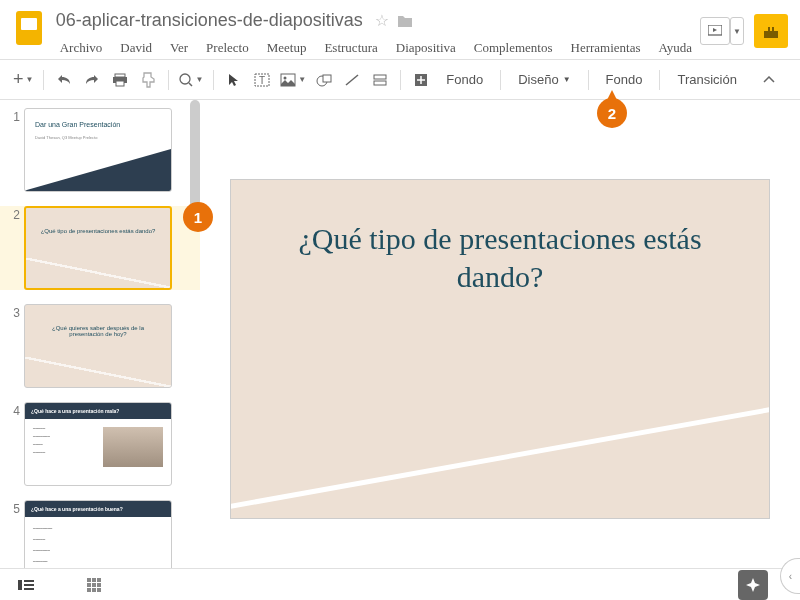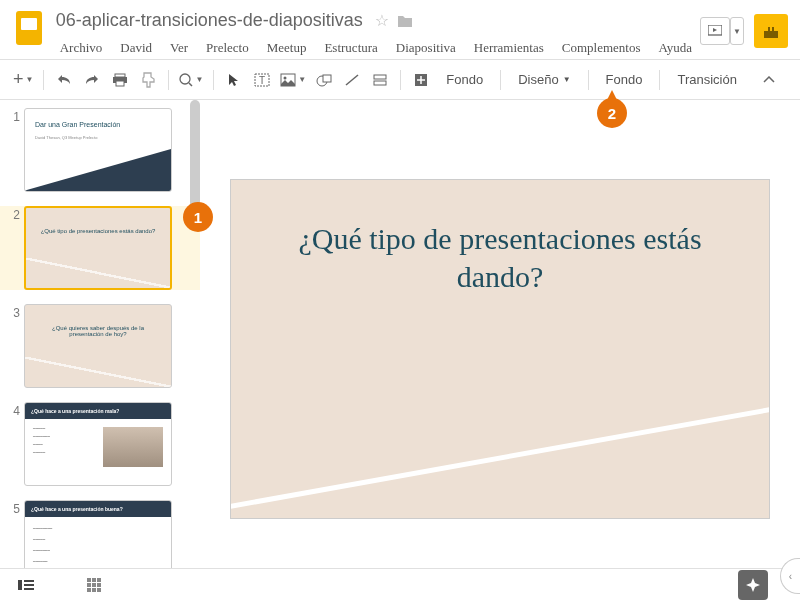--- a/index.html
+++ b/index.html
@@ -98,22 +98,22 @@
       </span>
     </div>
     <div class="menu-bar">
       <div class="menu-item">Archivo</div>
       <div class="menu-item">David</div>
       <div class="menu-item">Ver</div>
       <div class="menu-item">Prelecto</div>
       <div class="menu-item">Meetup</div>
       <div class="menu-item">Estructura</div>
       <div class="menu-item">Diapositiva</div>
+      <div class="menu-item">Complementos</div>
       <div class="menu-item">Herramientas</div>
-      <div class="menu-item">Complementos</div>
       <div class="menu-item">Ayuda</div>
     </div>
   </div>
   <div class="header-right">
     <div style="display:flex">
       <div class="present-btn">
         <svg width="14" height="12" viewBox="0 0 14 12">
             <rect x="0" y="0" width="14" height="10" fill="none" stroke="#666" stroke-width="1.3"></rect>
             <path d="M5 3v4l4-2z" fill="#666"></path>
           </svg>

